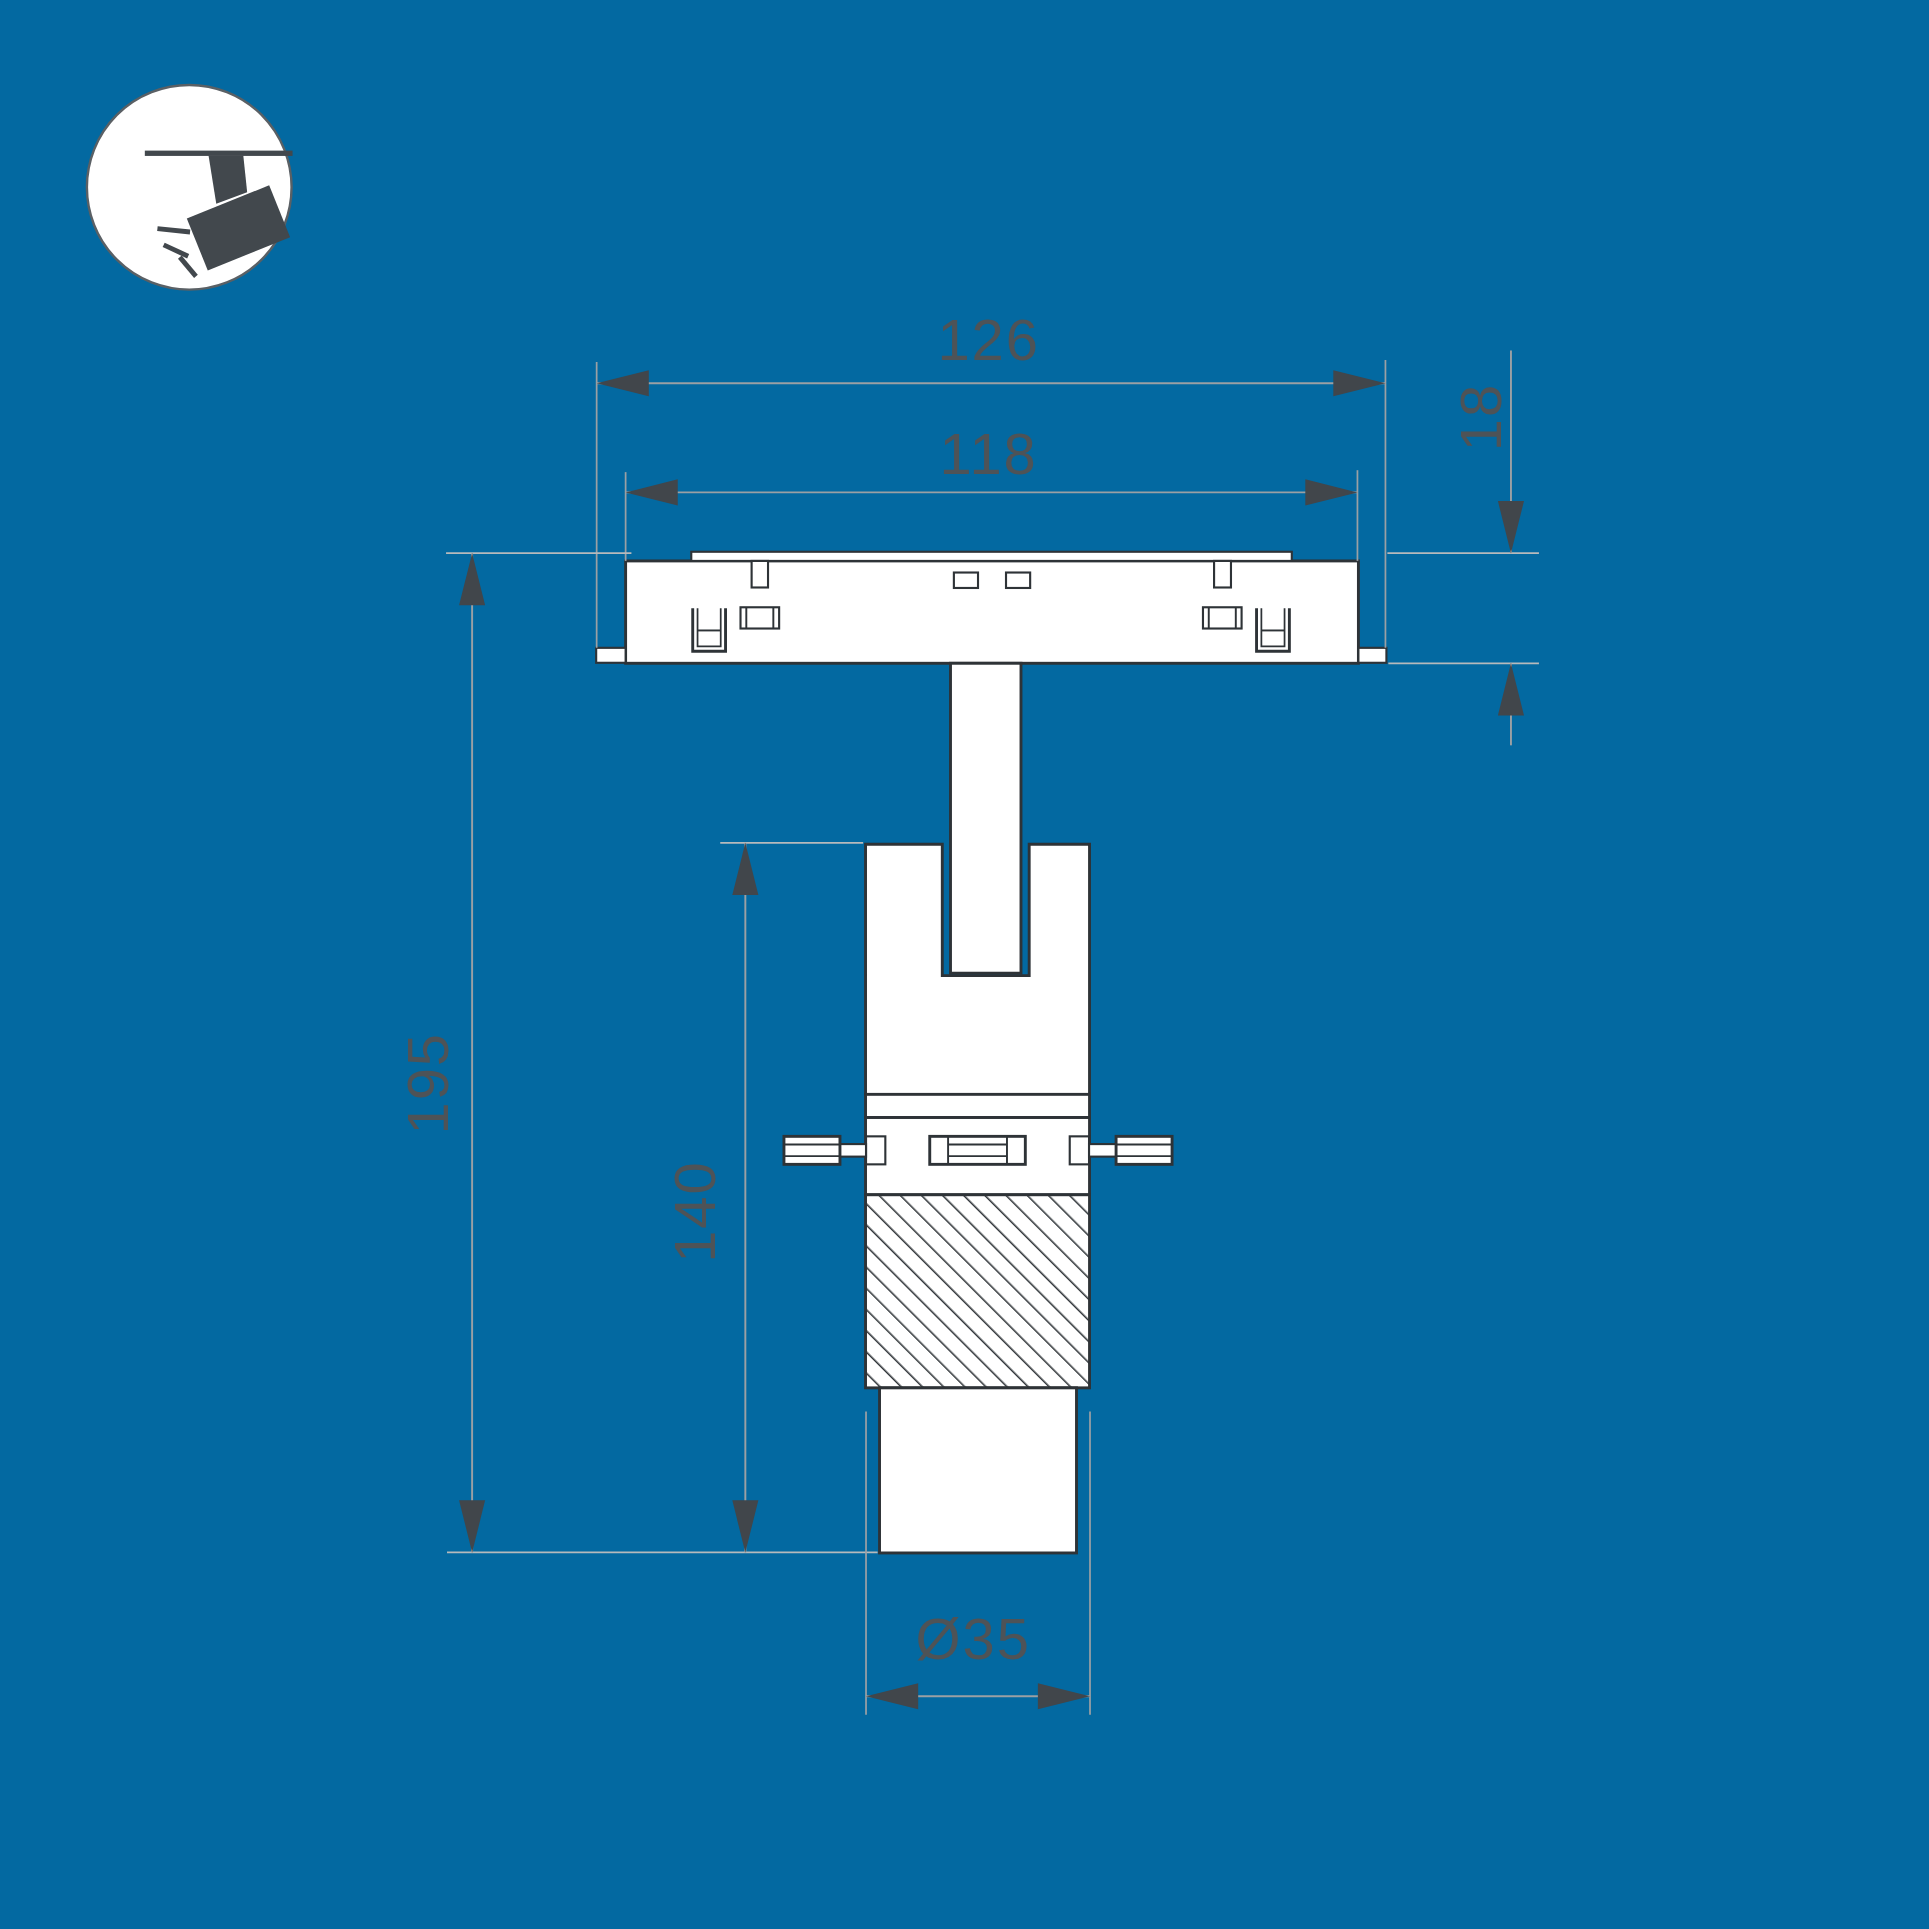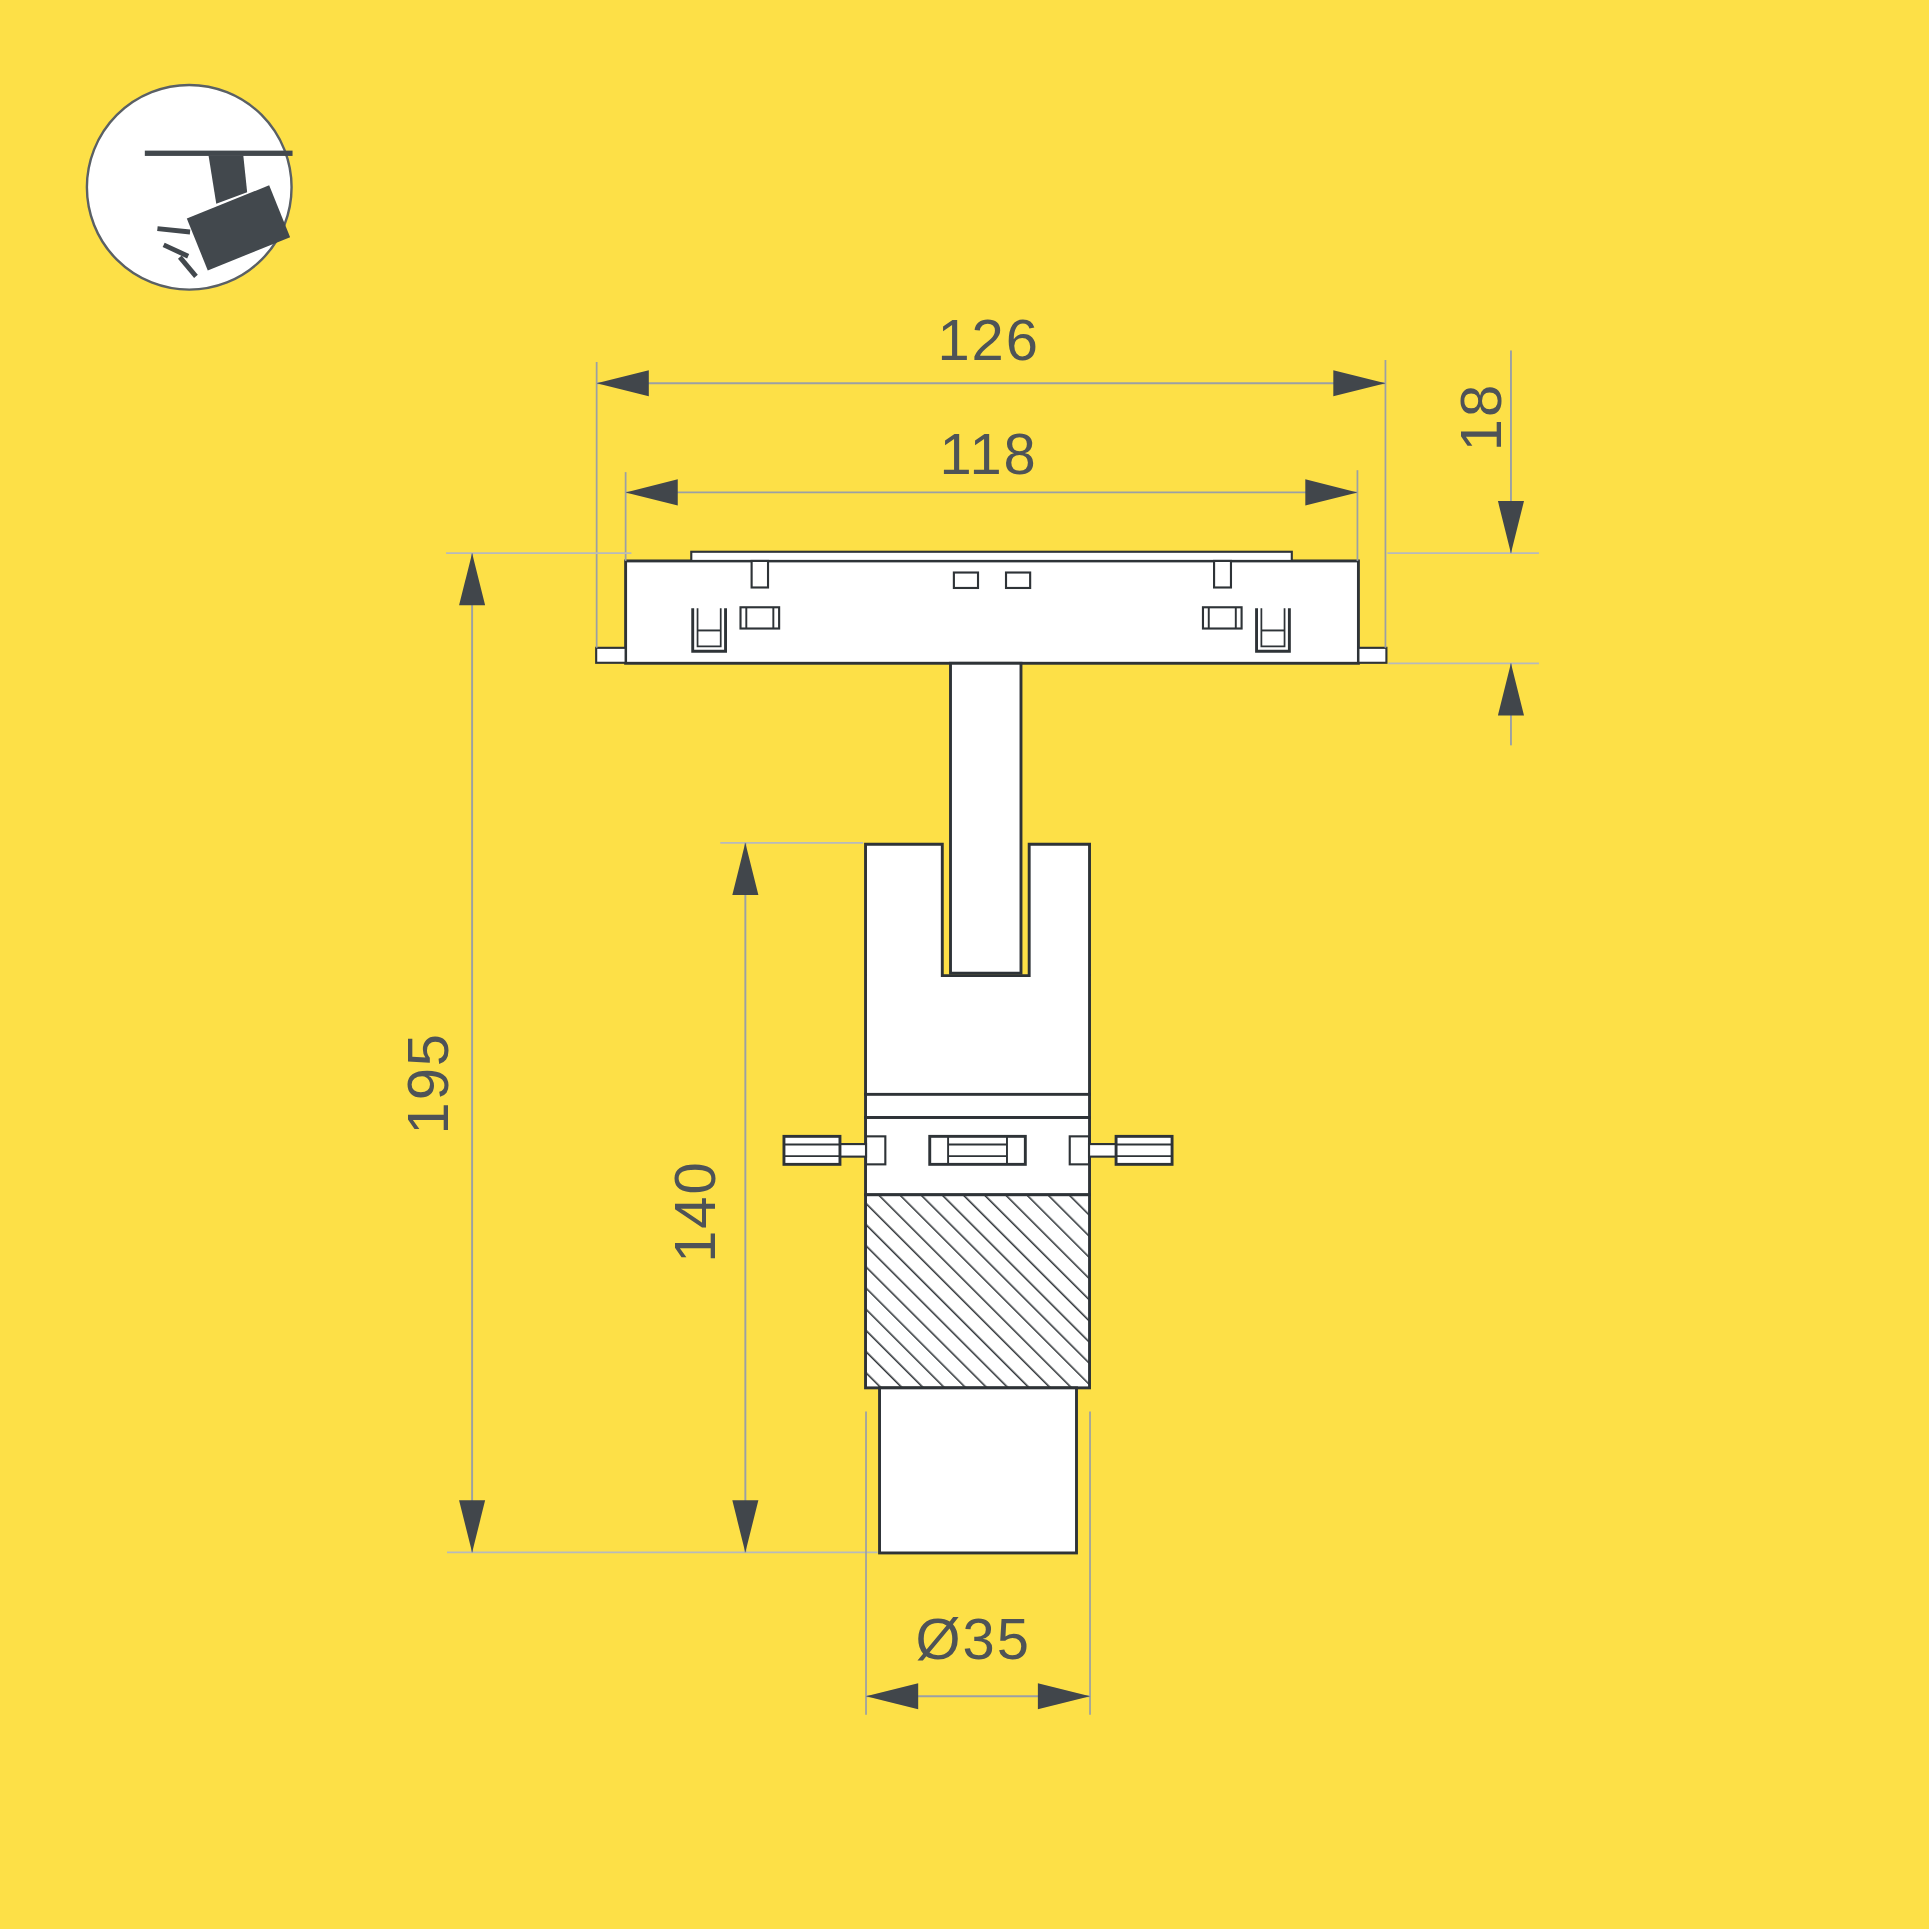--- a/index.html
+++ b/index.html
@@ -4,21 +4,21 @@
 <style>
   html, body {
     margin: 0;
     padding: 0;
     background: #ffffff;
   }
   .canvas {
     position: relative;
     width: 1929px;
     height: 1929px;
-    background: #fde047;
+    background: #0369a1;
     overflow: hidden;
   }
   .canvas svg {
     position: absolute;
     inset: 0;
     display: block;
   }
   
   .part {
     fill: #ffffff;

